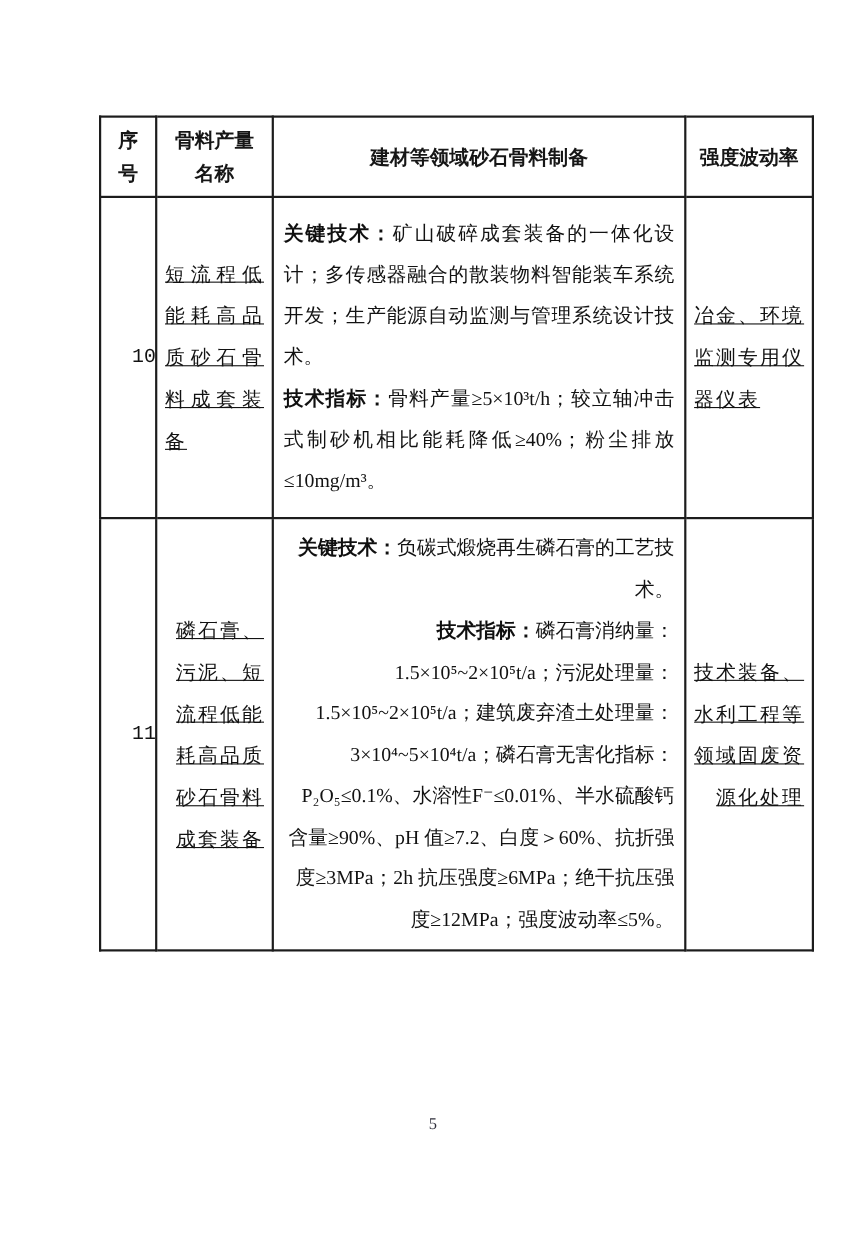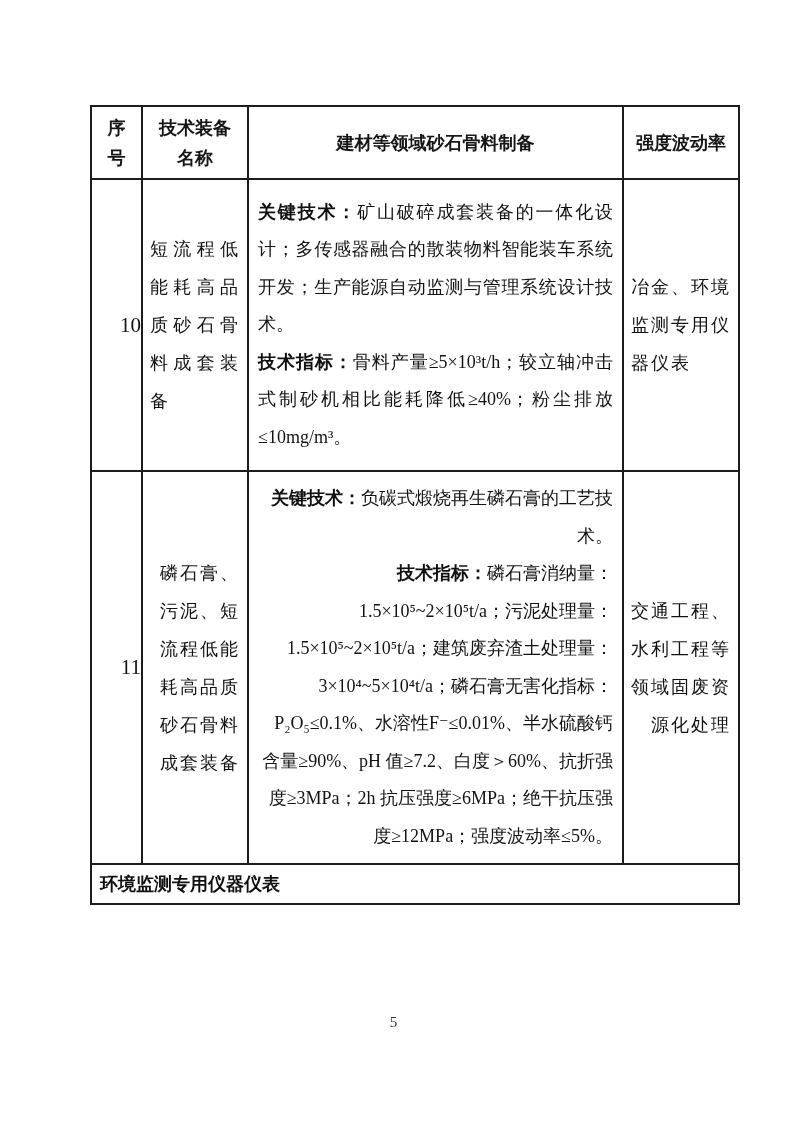--- a/index.html
+++ b/index.html
@@ -36,32 +36,33 @@
     font-family: "Liberation Sans", "DejaVu Sans", sans-serif;
     font-weight: bold;
     font-size: 18px;
     line-height: 30px;
     color: #161616;
   }
   .hdr-line { display: block; }
   
   td.index-cell {
     text-align: center;
-    font-size: 21px;
-    font-family: Liberation Serif, serif;
+    font-size: 18px;
+    font-family: Liberation Mono, monospace;
     padding-left: 28px;
   }
   
   td.name-cell, td.scope-cell {
     padding: 6px 7px;
     font-size: 18px;
     line-height: 38px;
     text-align: justify;
     text-justify: inter-character;
     letter-spacing: 2px;
+    text-decoration: underline;
   }
   
   td.tech-cell {
     padding: 8px 9px;
     font-size: 18px;
     line-height: 37.5px;
     text-align: justify;
     text-justify: inter-character;
     margin-left: 29px;
   }
@@ -106,21 +107,21 @@
       <col style="width:116px">
     </colgroup>
 
     <tbody>
         <tr class="header-row">
       <th>
         <span class="hdr-line">序</span>
         <span class="hdr-line">号</span>
       </th>
       <th>
-        <span class="hdr-line">技术装备</span>
+        <span class="hdr-line">骨料产量</span>
         <span class="hdr-line">名称</span>
       </th>
       <th>建材等领域砂石骨料制备</th>
       <th>强度波动率</th>
     </tr>
 
     <tr class="row-10">
       <td class="index-cell">10</td>
       <td class="name-cell">短流程低能耗高品质砂石骨料成套装备</td>
       <td class="tech-cell">
@@ -130,24 +131,21 @@
       <td class="scope-cell">冶金、环境监测专用仪器仪表</td>
     </tr>
 
     <tr class="row-11">
       <td class="index-cell">11</td>
       <td class="name-cell">磷石膏、污泥、短流程低能耗高品质砂石骨料成套装备</td>
       <td class="tech-cell">
         <p><span class="bold-label">关键技术：</span><span>负碳式煅烧再生磷石膏的工艺技术。</span></p>
         <p><span class="bold-label">技术指标：</span><span>磷石膏消纳量：1.5×10⁵~2×10⁵t/a；污泥处理量：1.5×10⁵~2×10⁵t/a；建筑废弃渣土处理量：3×10⁴~5×10⁴t/a；磷石膏无害化指标：P₂O₅≤0.1%、水溶性F⁻≤0.01%、半水硫酸钙含量≥90%、pH 值≥7.2、白度＞60%、抗折强度≥3MPa；2h 抗压强度≥6MPa；绝干抗压强度≥12MPa；强度波动率≤5%。</span></p>
       </td>
-      <td class="scope-cell">交通工程、水利工程等领域固废资源化处理</td>
+      <td class="scope-cell">技术装备、水利工程等领域固废资源化处理</td>
     </tr>
 
-    <tr class="section-row">
-      <td colspan="4">环境监测专用仪器仪表</td>
-    </tr>
   </tbody>
     </table>
 
   <div class="page-number">5</div>
 
 </div>
 
 </body></html>

